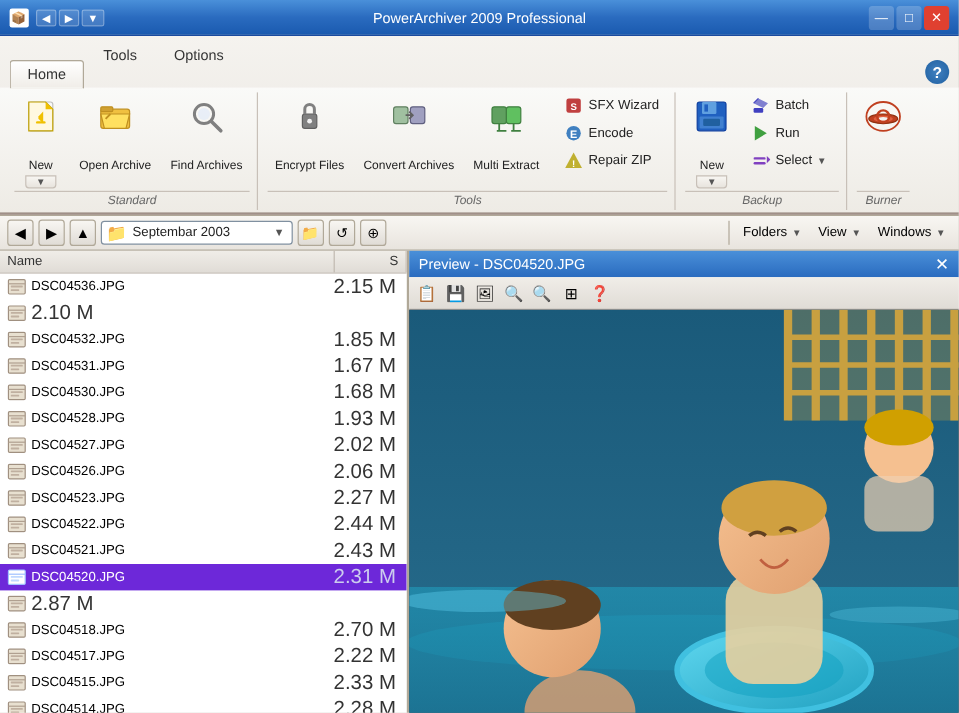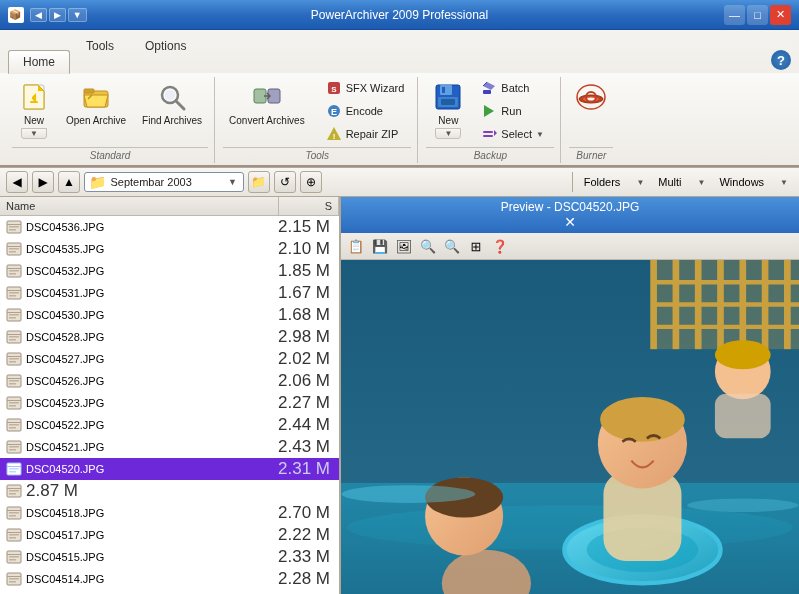--- a/index.html
+++ b/index.html
@@ -49,21 +49,21 @@
       border-right: 1px solid #c8c0b8; padding: 0 6px 2px; min-width: fit-content;
     }
     .ribbon-group:last-child { border-right: none; }
     .ribbon-group-items { display: flex; gap: 4px; align-items: flex-start; flex: 1; }
     .ribbon-group-label {
       font-size: 10px; color: #666; margin-top: 2px; text-align: center;
       padding-top: 2px; border-top: 1px solid #c8c0b8; width: 100%; font-style: italic;
     }
 
     .ribbon-btn {
-      display: flex; flex-direction: column; align-items: center; gap: 2px;
+      display: flex; flex-direction: column; align-items: center; gap: 20px;
       padding: 3px 5px; cursor: pointer; border: 1px solid transparent;
       border-radius: 3px; min-width: 44px; background: transparent;
     }
     .ribbon-btn .btn-icon { width: 32px; height: 32px; display: flex; align-items: center; justify-content: center; }
     .ribbon-btn .btn-label { font-size: 10px; color: #222; text-align: center; line-height: 1.2; }
 
     .ribbon-btn-sm {
       display: flex; align-items: center; gap: 4px;
       padding: 2px 6px; cursor: pointer; border: 1px solid transparent;
       border-radius: 3px; background: transparent; min-width: 80px;
@@ -85,21 +85,21 @@
     .addr-box {
       display: flex; align-items: center; background: #fff;
       border: 1px solid #8090a0; border-radius: 3px;
       padding: 1px 4px; min-width: 160px;
     }
     .addr-text { font-size: 11px; color: #222; flex: 1; }
     .addr-drop { font-size: 9px; color: #555; cursor: pointer; padding: 0 2px; }
     .nav-btn { width: 22px; height: 22px; border: 1px solid #b0a898; background: linear-gradient(180deg,#f8f6f2,#e0dcd6); border-radius: 3px; cursor: pointer; display: flex; align-items: center; justify-content: center; font-size: 12px; }
     .toolbar-sep { width: 1px; height: 20px; background: #b0a898; margin: 0 2px; }
 
-    .toolbar-item { display: flex; align-items: center; gap: 16px; padding: 2px 4px; cursor: pointer; border: 1px solid transparent; border-radius: 3px; font-size: 11px; }
+    .toolbar-item { display: flex; align-items: center; gap: 4px; padding: 2px 4px; cursor: pointer; border: 1px solid transparent; border-radius: 3px; font-size: 11px; }
     .toolbar-item .drop-arrow { font-size: 8px; color: #555; }
 
     
     .main-content { display: flex; height: calc(594px - 30px - 70px - 28px - 22px); }
 
     
     .file-list-pane {
       width: 340px; min-width: 340px;
       background: #fff; border-right: 1px solid #b0a898;
       display: flex; flex-direction: column;
@@ -129,21 +129,21 @@
     .file-size { font-size: 17px; width: 55px; color: #333; }
 
     
     .preview-pane {
       flex: 1; display: flex; flex-direction: column;
       background: #fff; border-left: 1px solid #b0a898;
     }
     .preview-header {
       background: linear-gradient(180deg, #4a90d9 0%, #2a6bbf 100%);
       color: #fff; font-size: 12px; padding: 3px 8px;
-      display: flex; align-items: center; justify-content: space-between; flex-direction: column;
+      display: flex; align-items: center; justify-content: space-between;
     }
     .preview-close { color: #fff; cursor: pointer; font-size: 14px; }
     .preview-toolbar {
       background: linear-gradient(180deg, #f0ede8 0%, #e0dcd6 100%);
       border-bottom: 1px solid #c0b8b0;
       padding: 2px 4px; display: flex; gap: 2px;
     }
     .preview-tool-btn { width: 22px; height: 22px; border: 1px solid transparent; background: transparent; cursor: pointer; display: flex; align-items: center; justify-content: center; font-size: 13px; border-radius: 2px; }
     .preview-img {
       flex: 1; display: flex; align-items: center; justify-content: center;
@@ -230,34 +230,57 @@
           <div class="btn-label">Find
 Archives</div>
         </div>
       </div>
       <div class="ribbon-group-label">Standard</div>
     </div>
 
     <div class="ribbon-group">
       <div class="ribbon-group-items">
 
+        <div class="ribbon-btn">
+          <div class="btn-icon">
+            <svg width="32" height="32" viewBox="0 0 32 32">
+              <rect x="10" y="14" width="12" height="12" rx="2" fill="#808080" stroke="#606060"></rect>
+              <path d="M12 14 V10 A4 4 0 0 1 20 10 V14" fill="none" stroke="#808080" stroke-width="2.5"></path>
+              <circle cx="16" cy="20" r="2" fill="#f0f0f0"></circle>
+            </svg>
+          </div>
+          <div class="btn-label">Encrypt
+Files</div>
+        </div>
 
         <div class="ribbon-btn">
           <div class="btn-icon">
             <svg width="32" height="32" viewBox="0 0 32 32">
               <rect x="3" y="8" width="12" height="14" rx="2" fill="#a0c0a0" stroke="#608060"></rect>
               <rect x="17" y="8" width="12" height="14" rx="2" fill="#a0a0c0" stroke="#606080"></rect>
               <path d="M13 15 L19 15 M16 12 L19 15 L16 18" stroke="#606060" stroke-width="1.5" fill="none"></path>
             </svg>
           </div>
           <div class="btn-label">Convert
 Archives</div>
         </div>
 
 
+        <div class="ribbon-btn">
+          <div class="btn-icon">
+            <svg width="32" height="32" viewBox="0 0 32 32">
+              <rect x="4" y="8" width="12" height="14" rx="2" fill="#60a060" stroke="#408040"></rect>
+              <rect x="16" y="8" width="12" height="14" rx="2" fill="#60c060" stroke="#408040"></rect>
+              <path d="M10 22 L10 28 M16 28 L8 28" stroke="#408040" stroke-width="1.5"></path>
+              <path d="M22 22 L22 28 M28 28 L20 28" stroke="#408040" stroke-width="1.5"></path>
+            </svg>
+          </div>
+          <div class="btn-label">Multi
+Extract</div>
+        </div>
 
         <div class="ribbon-col" style="margin-left:4px;">
           <div class="ribbon-btn-sm">
             <div class="sm-icon">
               <svg width="16" height="16" viewBox="0 0 16 16">
                 <rect x="2" y="2" width="12" height="12" rx="2" fill="#c04040"></rect>
                 <text x="8" y="12" text-anchor="middle" font-size="8" fill="#fff" font-weight="bold">S</text>
               </svg>
             </div>
             <div class="sm-label">SFX Wizard</div>
@@ -375,21 +398,21 @@
     <button class="nav-btn">📁</button>
     <button class="nav-btn">↺</button>
     <button class="nav-btn">⊕</button>
   </div>
   <div class="toolbar-sep"></div>
   <div class="toolbar-item">
     <span>Folders</span>
     <span class="drop-arrow">▼</span>
   </div>
   <div class="toolbar-item">
-    <span>Multi</span>
+    <span>View</span>
     <span class="drop-arrow">▼</span>
   </div>
   <div class="toolbar-item">
     <span>Windows</span>
     <span class="drop-arrow">▼</span>
   </div>
 </div>
 
 <div class="main-content" style="height: calc(594px - 30px - 72px - 28px - 22px); display:flex;">
 
@@ -419,21 +442,20 @@
     </div>
           <div class="file-row">
       <div class="file-icon">
         <svg width="16" height="14" viewBox="0 0 16 14">
           <rect x="1" y="1" width="14" height="12" rx="1" fill="#e8e0d0" stroke="#a09080"></rect>
           <rect x="1" y="4" width="14" height="1" fill="#b0a090"></rect>
           <rect x="3" y="6" width="10" height="1.5" rx="0.5" fill="#c0b0a0"></rect>
           <rect x="3" y="9" width="7" height="1.5" rx="0.5" fill="#c0b0a0"></rect>
         </svg>
       </div>
-      <div class="file-name">DSC04535.JPG</div>
       <div class="file-size">2.10 M</div>
     </div>
           <div class="file-row">
       <div class="file-icon">
         <svg width="16" height="14" viewBox="0 0 16 14">
           <rect x="1" y="1" width="14" height="12" rx="1" fill="#e8e0d0" stroke="#a09080"></rect>
           <rect x="1" y="4" width="14" height="1" fill="#b0a090"></rect>
           <rect x="3" y="6" width="10" height="1.5" rx="0.5" fill="#c0b0a0"></rect>
           <rect x="3" y="9" width="7" height="1.5" rx="0.5" fill="#c0b0a0"></rect>
         </svg>
@@ -468,21 +490,21 @@
           <div class="file-row">
       <div class="file-icon">
         <svg width="16" height="14" viewBox="0 0 16 14">
           <rect x="1" y="1" width="14" height="12" rx="1" fill="#e8e0d0" stroke="#a09080"></rect>
           <rect x="1" y="4" width="14" height="1" fill="#b0a090"></rect>
           <rect x="3" y="6" width="10" height="1.5" rx="0.5" fill="#c0b0a0"></rect>
           <rect x="3" y="9" width="7" height="1.5" rx="0.5" fill="#c0b0a0"></rect>
         </svg>
       </div>
       <div class="file-name">DSC04528.JPG</div>
-      <div class="file-size">2.98 M</div>
+      <div class="file-size">1.93 M</div>
     </div>
           <div class="file-row">
       <div class="file-icon">
         <svg width="16" height="14" viewBox="0 0 16 14">
           <rect x="1" y="1" width="14" height="12" rx="1" fill="#e8e0d0" stroke="#a09080"></rect>
           <rect x="1" y="4" width="14" height="1" fill="#b0a090"></rect>
           <rect x="3" y="6" width="10" height="1.5" rx="0.5" fill="#c0b0a0"></rect>
           <rect x="3" y="9" width="7" height="1.5" rx="0.5" fill="#c0b0a0"></rect>
         </svg>
       </div>

